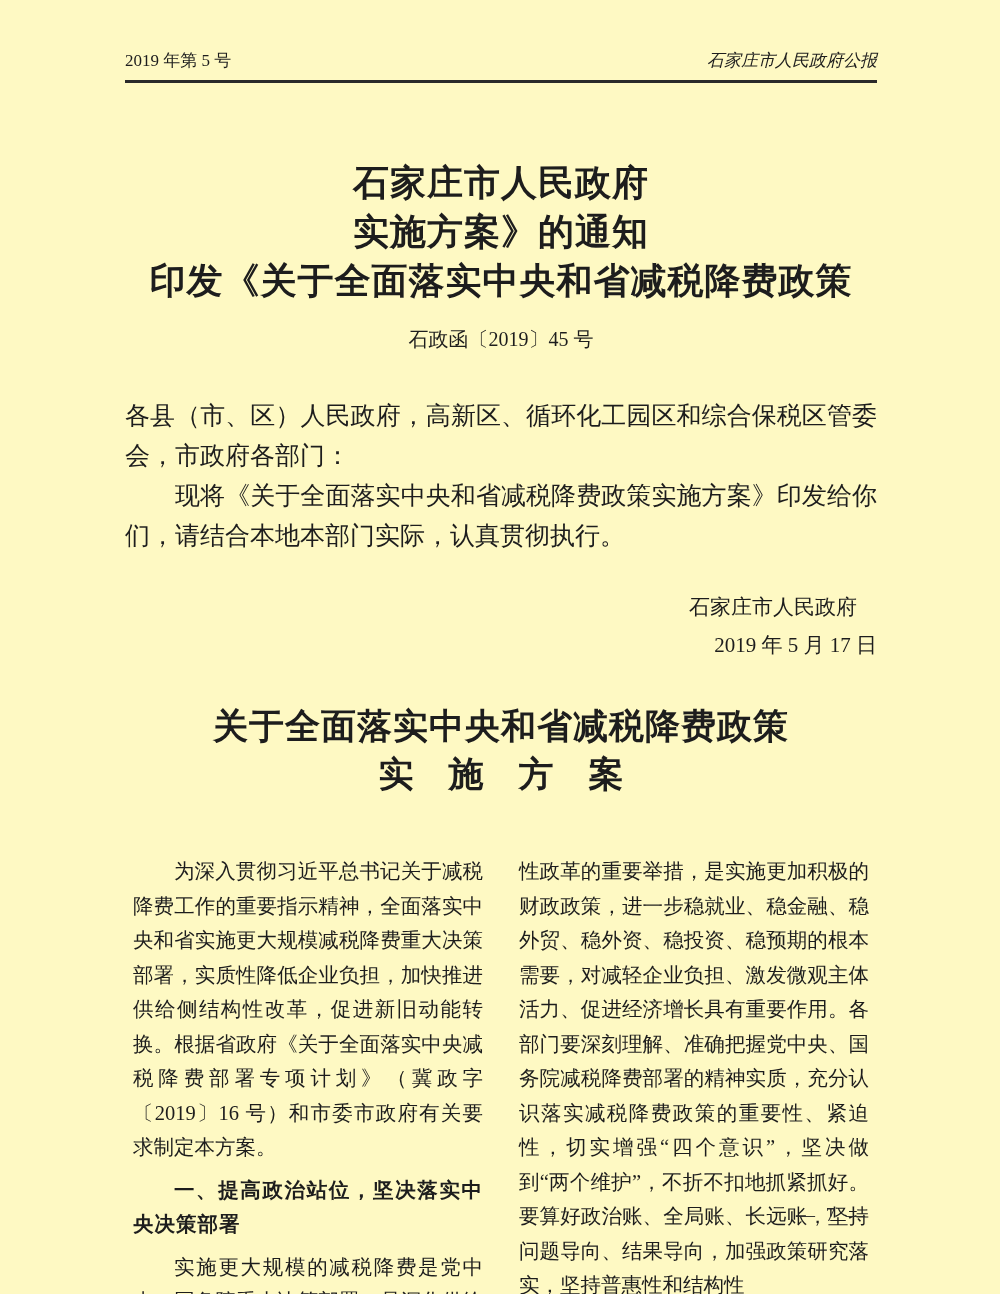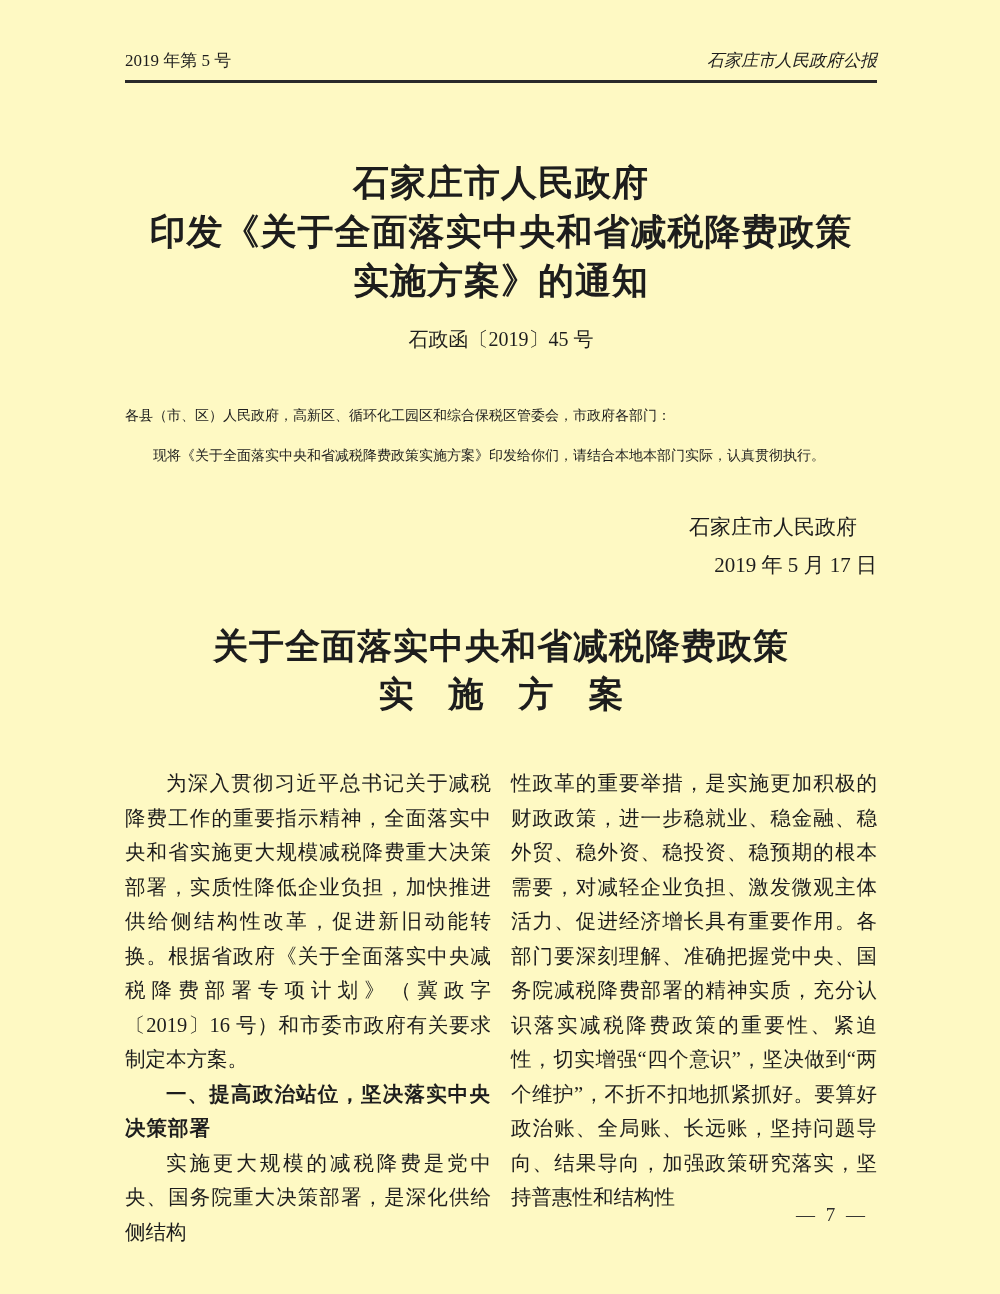--- a/index.html
+++ b/index.html
@@ -48,21 +48,21 @@
   }
   .doc-number {
     margin-top: 20px;
     text-align: center;
     font-size: 20px;
     line-height: 26px;
   }
   
   .notice-body {
     margin-top: 44px;
-    font-size: 14px;
+    font-size: 25px;
     line-height: 40px;
     text-align: justify;
   }
   .notice-body p { margin: 0; }
   .indent { text-indent: 2em; }
   .sign-block {
     margin-top: 32px;
     font-size: 21px;
     line-height: 38px;
     text-align: right;
@@ -89,21 +89,21 @@
     margin-top: 46px;
     display: flex;
     justify-content: space-between;
   }
   .col {
     width: 366px;
     font-size: 20.5px;
     line-height: 34.5px;
     text-align: justify;
   }
-  .col p { margin: 0; }
+  .col p { margin: 8px; }
   .col .section-heading {
     font-weight: 700;
     font-family: Liberation Serif, serif;
     letter-spacing: 1px;
   }
   
   .page-number {
     position: absolute;
     top: 1204px;
     right: 132px;
@@ -119,22 +119,22 @@
   <div class="content">
 
     <div class="running-head">
       <span class="issue-no">2019 年第 5 号</span>
       <span class="gazette-name">石家庄市人民政府公报</span>
     </div>
     <div class="head-rule"></div>
 
     <div class="doc-title">
       <div>石家庄市人民政府</div>
+      <div>实施方案》的通知</div>
       <div>印发《关于全面落实中央和省减税降费政策</div>
-      <div>实施方案》的通知</div>
     </div>
 
     <div class="doc-number">石政函〔2019〕45 号</div>
 
     <div class="notice-body">
       <p>各县（市、区）人民政府，高新区、循环化工园区和综合保税区管委会，市政府各部门：</p>
       <p class="indent">现将《关于全面落实中央和省减税降费政策实施方案》印发给你们，请结合本地本部门实际，认真贯彻执行。</p>
     </div>
 
     <div class="sign-block">

